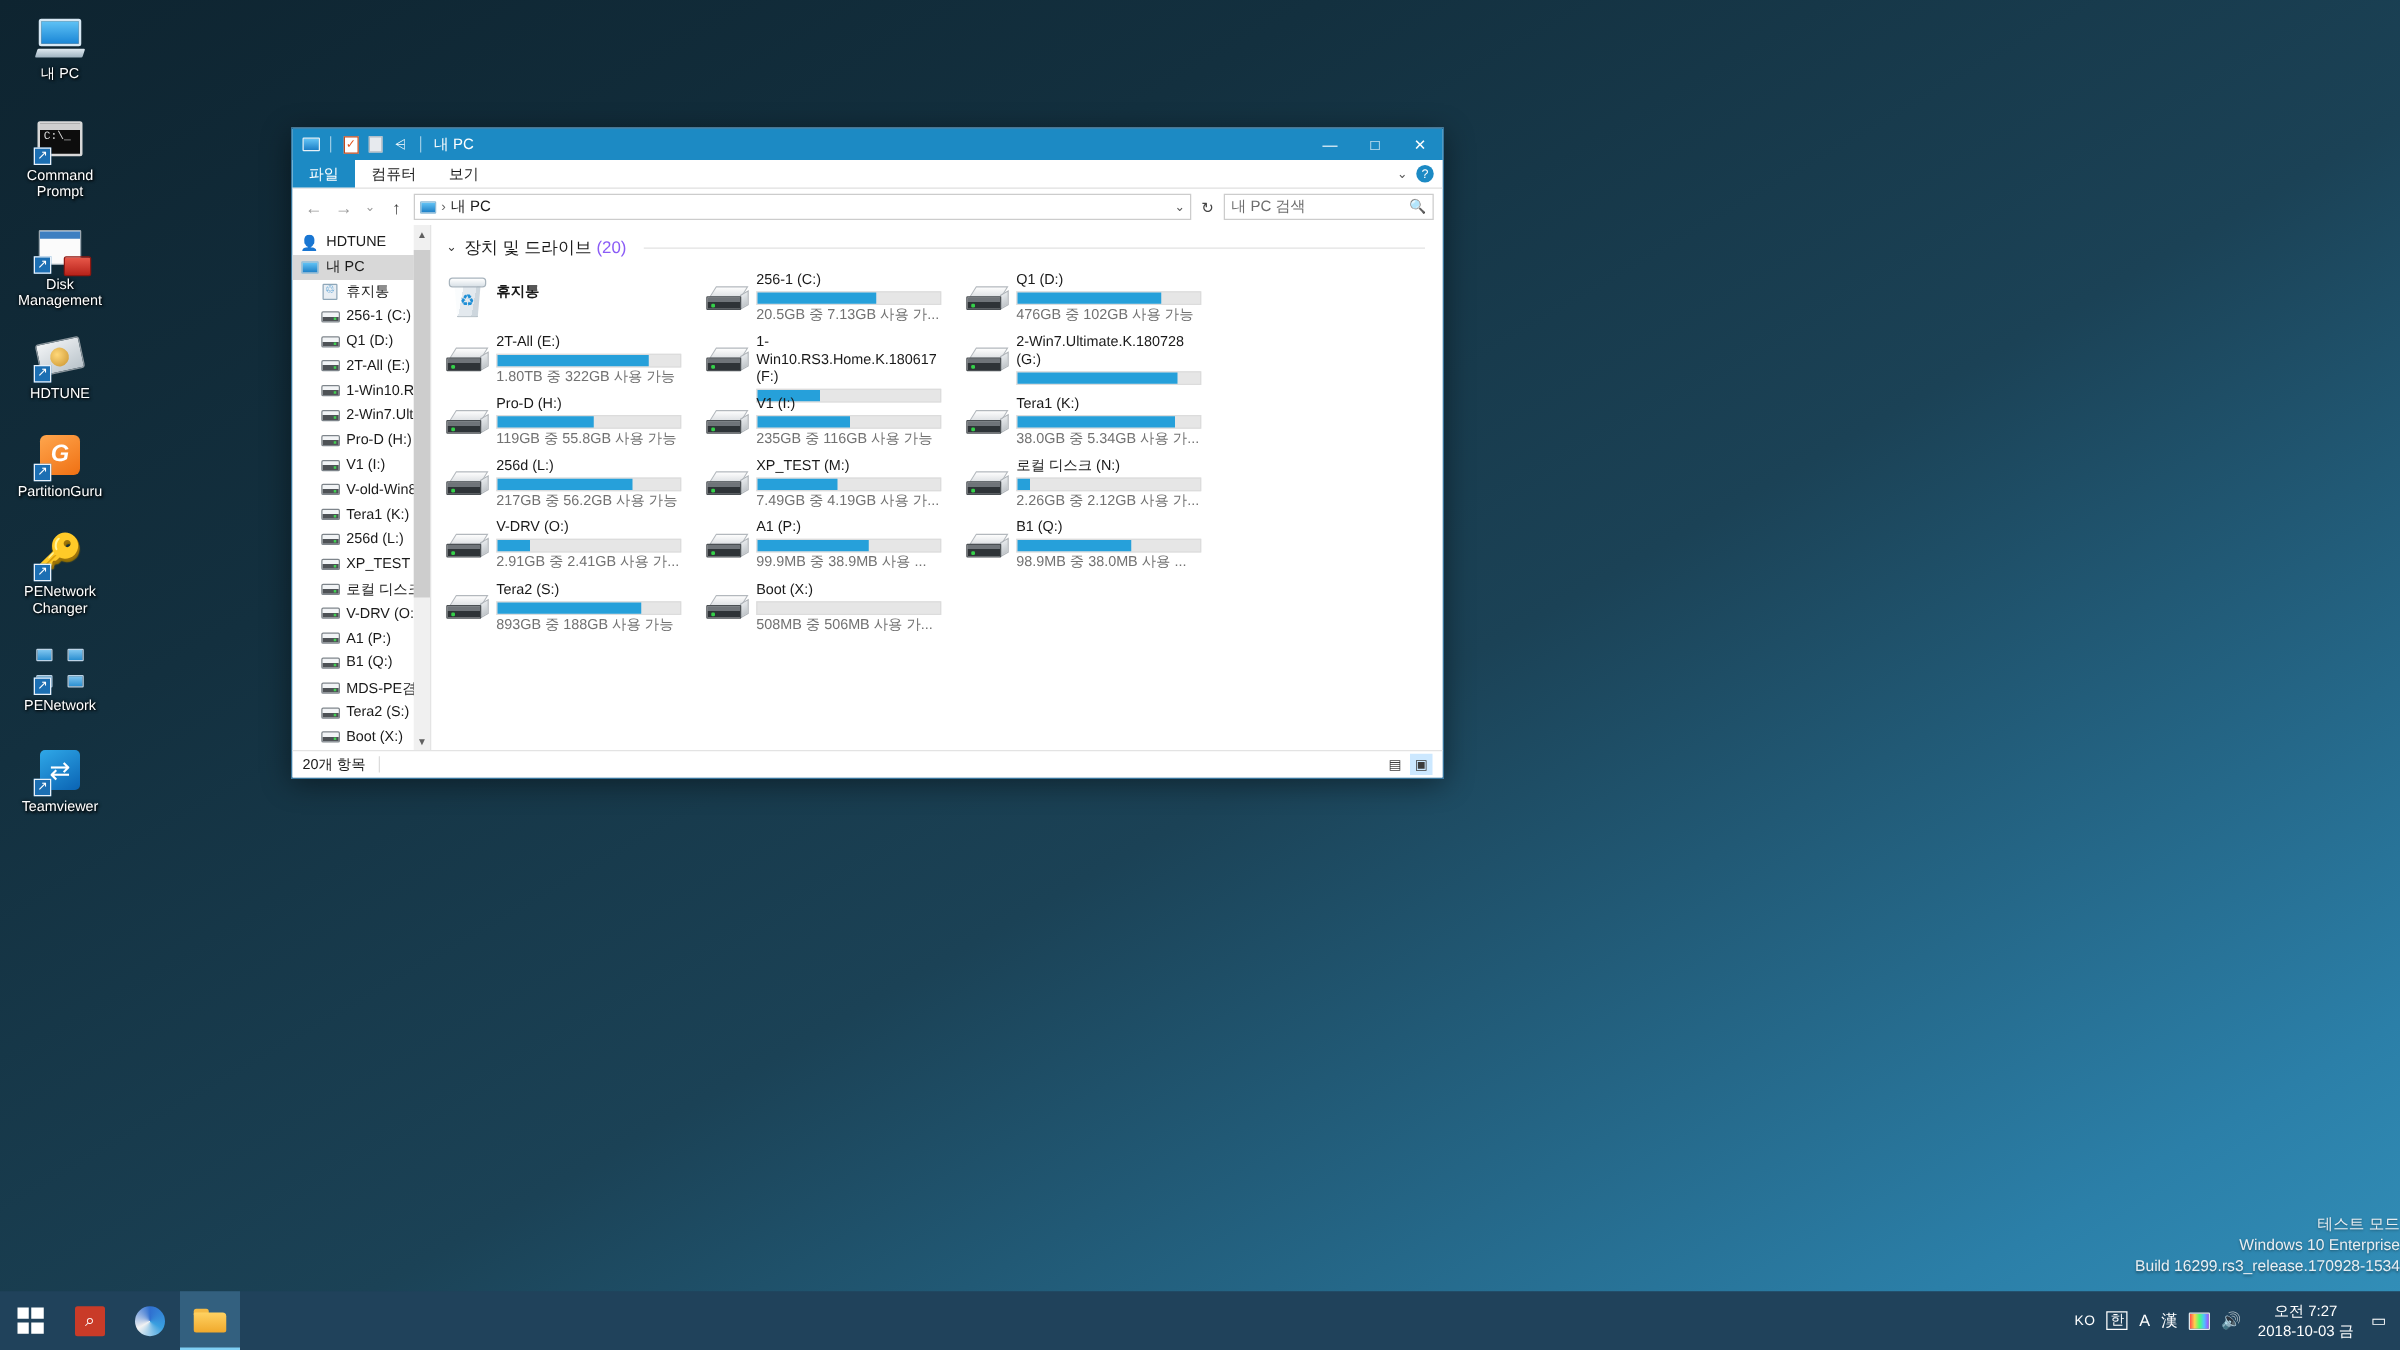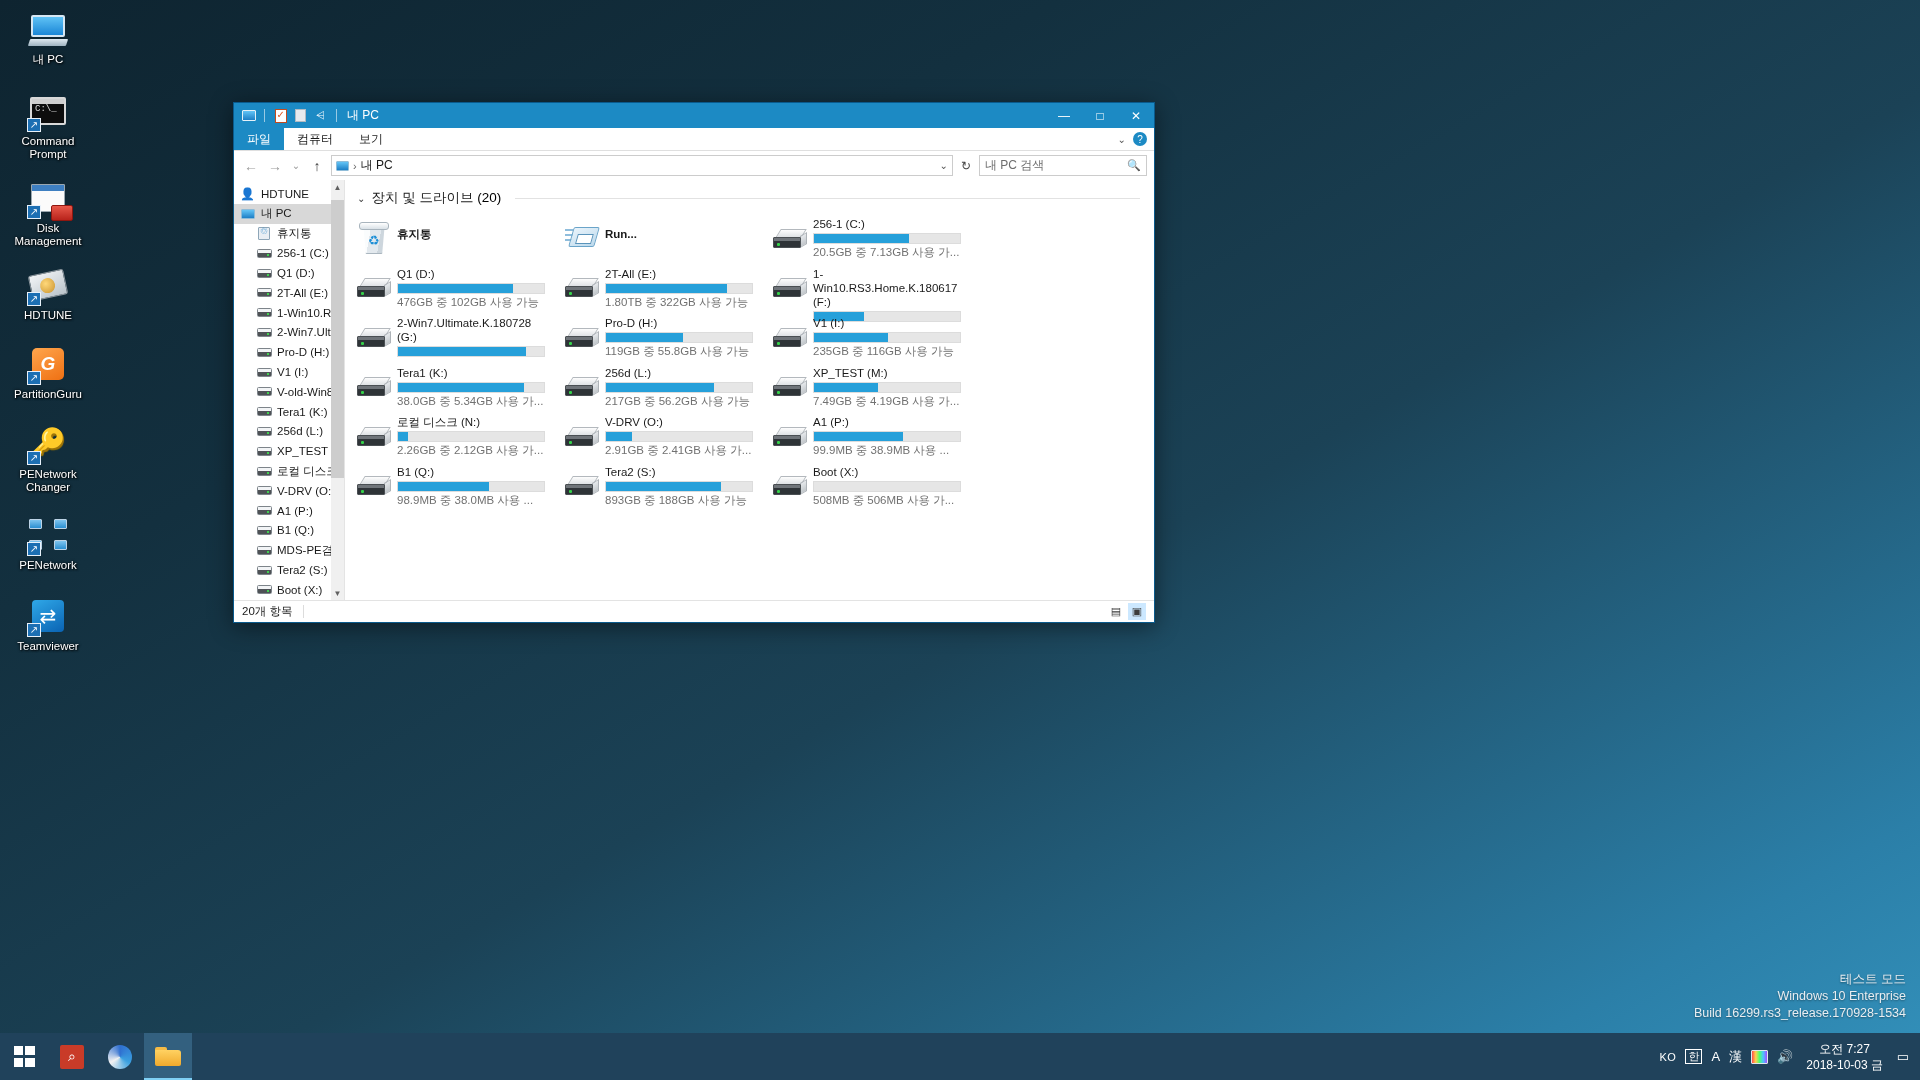--- a/index.html
+++ b/index.html
@@ -207,21 +207,21 @@
 
   .content {
     flex:1; background:#fff; position:relative; overflow:hidden;
     border-left:1px solid #e4e4e4;
   }
   .group-head {
     display:flex; align-items:center; gap:6px; padding: 9px 0 0 12px;
   }
   .group-head .gchev { color:#3a3a3a; font-size:10px; }
   .group-title { font-size:13.5px; color:#1a1a1a; }
-  .group-title .cnt { color:#000000; }
+  .group-title .cnt { color:#8b5cf6; }
   .group-rule { flex:1; height:1px; background:#e2e2e2; margin: 0 14px 0 8px; }
 
   .tiles {
     position: relative; padding: 6px 0 0 6px;
     display: grid; grid-template-columns: 208px 208px 208px;
     grid-auto-rows: 49.5px; column-gap: 0;
   }
   .tile { display:flex; align-items:flex-start; padding-top: 4px; }
   .tile .dico {
     width: 46px; flex:0 0 46px; height: 42px; display:flex;align-items:center;justify-content:center;
@@ -300,21 +300,21 @@
   }
   .status-text { font-size: 11.5px; color:#1a1a1a; }
   .status-div { width:1px;height:13px;background:#dcdcdc;margin-left:10px; }
   .view-btns { margin-left:auto; display:flex; gap:3px; }
   .vbtn { width:18px;height:17px;display:flex;align-items:center;justify-content:center;
     font-size:11px;color:#3c3c3c; }
   .vbtn.active { background:#cce8ff; }
 
   
   #watermark {
-    position:absolute; right: 14px; bottom: 58px; text-align: right;
+    position:absolute; right: 0; bottom: 58px; text-align: right;
     color: #e9eef2; font-size: 12.5px; line-height: 17px;
     text-shadow: 0 1px 2px rgba(0,0,0,.4);
   }
 
   
   #taskbar {
     position:absolute; left:0; bottom:0; width:1920px; height:47px;
     background: #20425b; display:flex; align-items:center;
   }
   .start {
@@ -638,31 +638,20 @@
               <span class="bin-glyph">
                 <span class="bin-body"></span>
                 <span class="bin-lid"></span>
                 <span class="bin-rec">♻</span>
               </span>
             </div>
             <div class="dtext">
               <div class="dname" style="padding-top: 10px; font-weight: bold;">휴지통</div>
             </div>
           </div>
-          <div class="tile runTile">
-            <div class="dico">
-              <span class="run-glyph">
-                <span class="spd"></span>
-                <span class="win"></span>
-              </span>
-            </div>
-            <div class="dtext">
-              <div class="dname" style="padding-top: 10px; font-weight: bold;">Run...</div>
-            </div>
-          </div>
           <div class="tile">
             <div class="dico">
               <span class="hdd3d">
                 <span class="top"></span>
                 <span class="side"></span>
                 <span class="front"></span>
                 <span class="led"></span>
               </span>
             </div>
             <div class="dtext">

